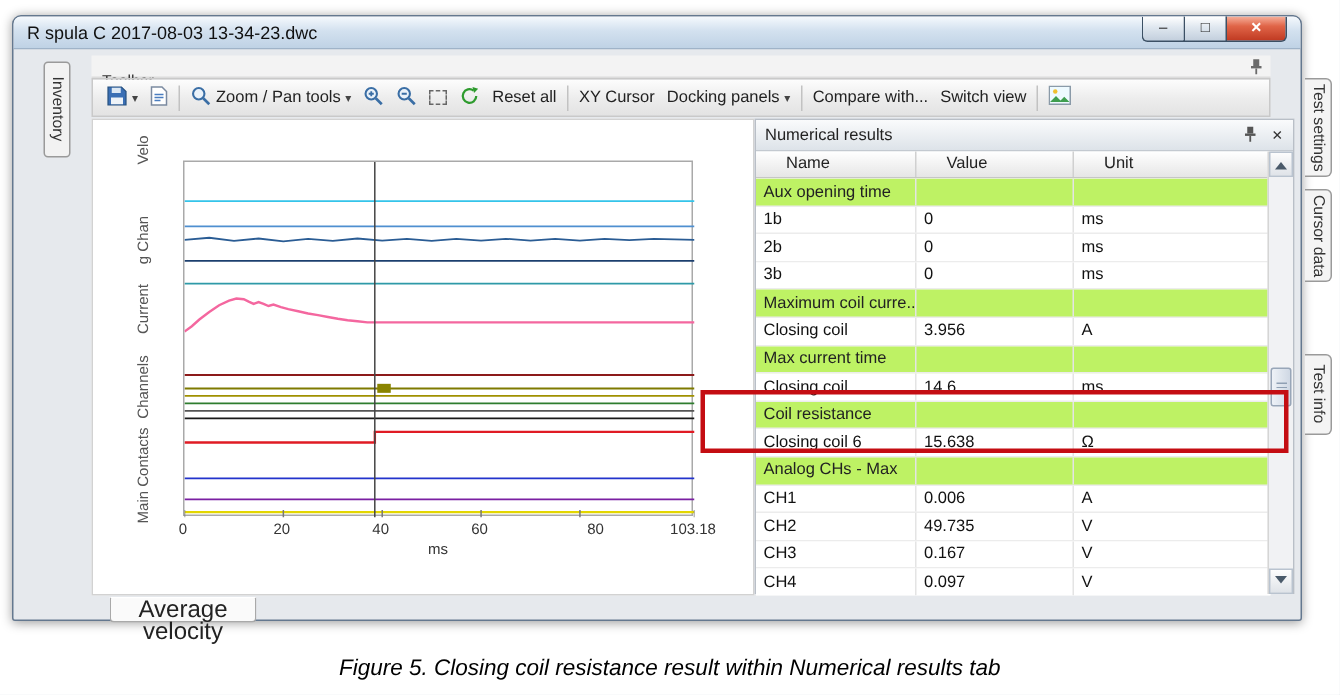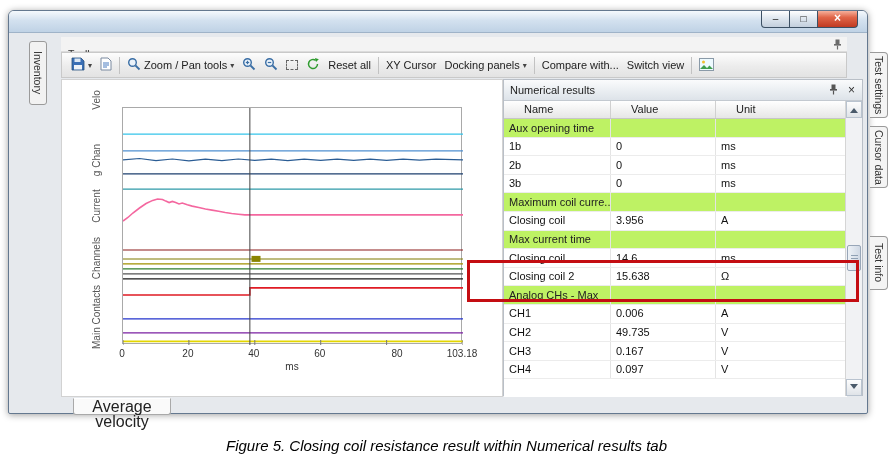--- a/index.html
+++ b/index.html
@@ -95,20 +95,21 @@
                   font-size:15px;font-style:italic;color:#000;}
 </style>
 </head>
 <body>
 
 <div id="canvas">
 
   <div class="window">
 
     <div class="titlebar">
+      <span class="title-text">R spula C 2017-08-03 13-34-23.dwc</span>
       <div class="win-controls">
         <div class="wc min">–</div>
         <div class="wc max">□</div>
         <div class="wc close">×</div>
       </div>
     </div>
 
     <div class="vtab ltab">Inventory</div>
 
     <div class="toolbar-caption">
@@ -302,22 +303,27 @@
           <div class="trow section">
             <div class="td w-name">Max current time</div>
             <div class="td w-value"></div>
             <div class="td w-unit"></div>
           </div>
           <div class="trow">
             <div class="td w-name">Closing coil</div>
             <div class="td w-value">14.6</div>
             <div class="td w-unit">ms</div>
           </div>
-          <div class="trow">
-            <div class="td w-name">Closing coil 2</div>
+          <div class="trow section">
+            <div class="td w-name">Coil resistance</div>
+            <div class="td w-value"></div>
+            <div class="td w-unit"></div>
+          </div>
+          <div class="trow">
+            <div class="td w-name">Closing coil 6</div>
             <div class="td w-value">15.638</div>
             <div class="td w-unit">Ω</div>
           </div>
           <div class="trow section">
             <div class="td w-name">Analog CHs - Max</div>
             <div class="td w-value"></div>
             <div class="td w-unit"></div>
           </div>
           <div class="trow">
             <div class="td w-name">CH1</div>

